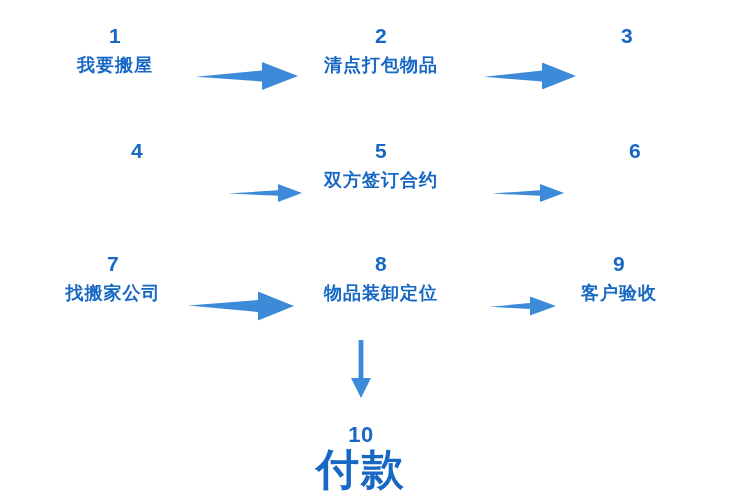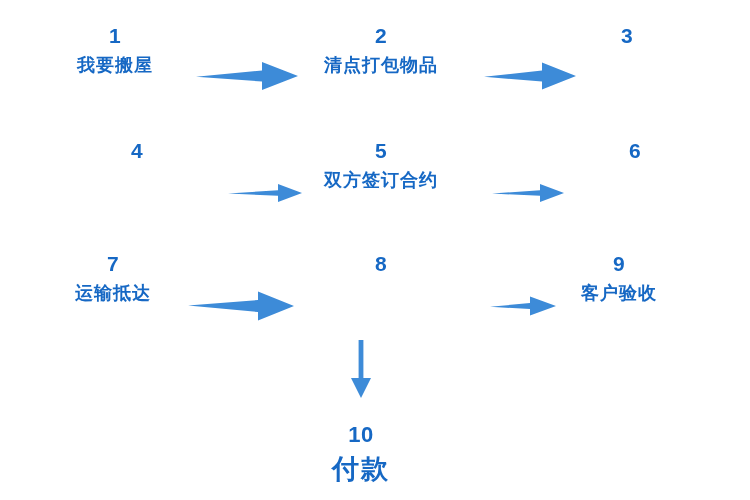--- a/index.html
+++ b/index.html
@@ -43,21 +43,21 @@
     letter-spacing: 1px;
   }
 
   
   .step.final .step-number {
     font-size: 22px;
     line-height: 25px;
     margin-top: 20px;
   }
   .step.final .step-label {
-    font-size: 27px;
+    font-size: 43px;
     line-height: 44px;
     letter-spacing: 2px;
   }
 
   
   .arrow {
     position: absolute;
   }
   .arrow svg {
     display: block;
@@ -115,25 +115,26 @@
   </div>
 
   <div class="arrow" style="left:492px; top:182px;">
     <svg width="72" height="22" viewBox="0 0 72 22" aria-hidden="true">
       <path d="M0 11.6 L48 8.2 L48 2 L72 11 L48 20 L48 13.8 Z" fill="#3d8bd8"></path>
     </svg>
   </div>
 
   <div class="step" style="left:113px; top:252px;">
     <div class="step-number">7</div>
-    <div class="step-label">运输抵达</div>
+    <div class="step-label">找搬家公司</div>
   </div>
 
   <div class="step" style="left:381px; top:252px;">
     <div class="step-number">8</div>
+    <div class="step-label">物品装卸定位</div>
   </div>
 
   <div class="step" style="left:619px; top:252px;">
     <div class="step-number">9</div>
     <div class="step-label">客户验收</div>
   </div>
 
   <div class="arrow" style="left:188px; top:290px;">
     <svg width="106" height="32" viewBox="0 0 106 32" aria-hidden="true">
       <path d="M0 15.5 L70 10 L70 1.5 L106 16 L70 30.5 L70 22 Z" fill="#3d8bd8"></path>

